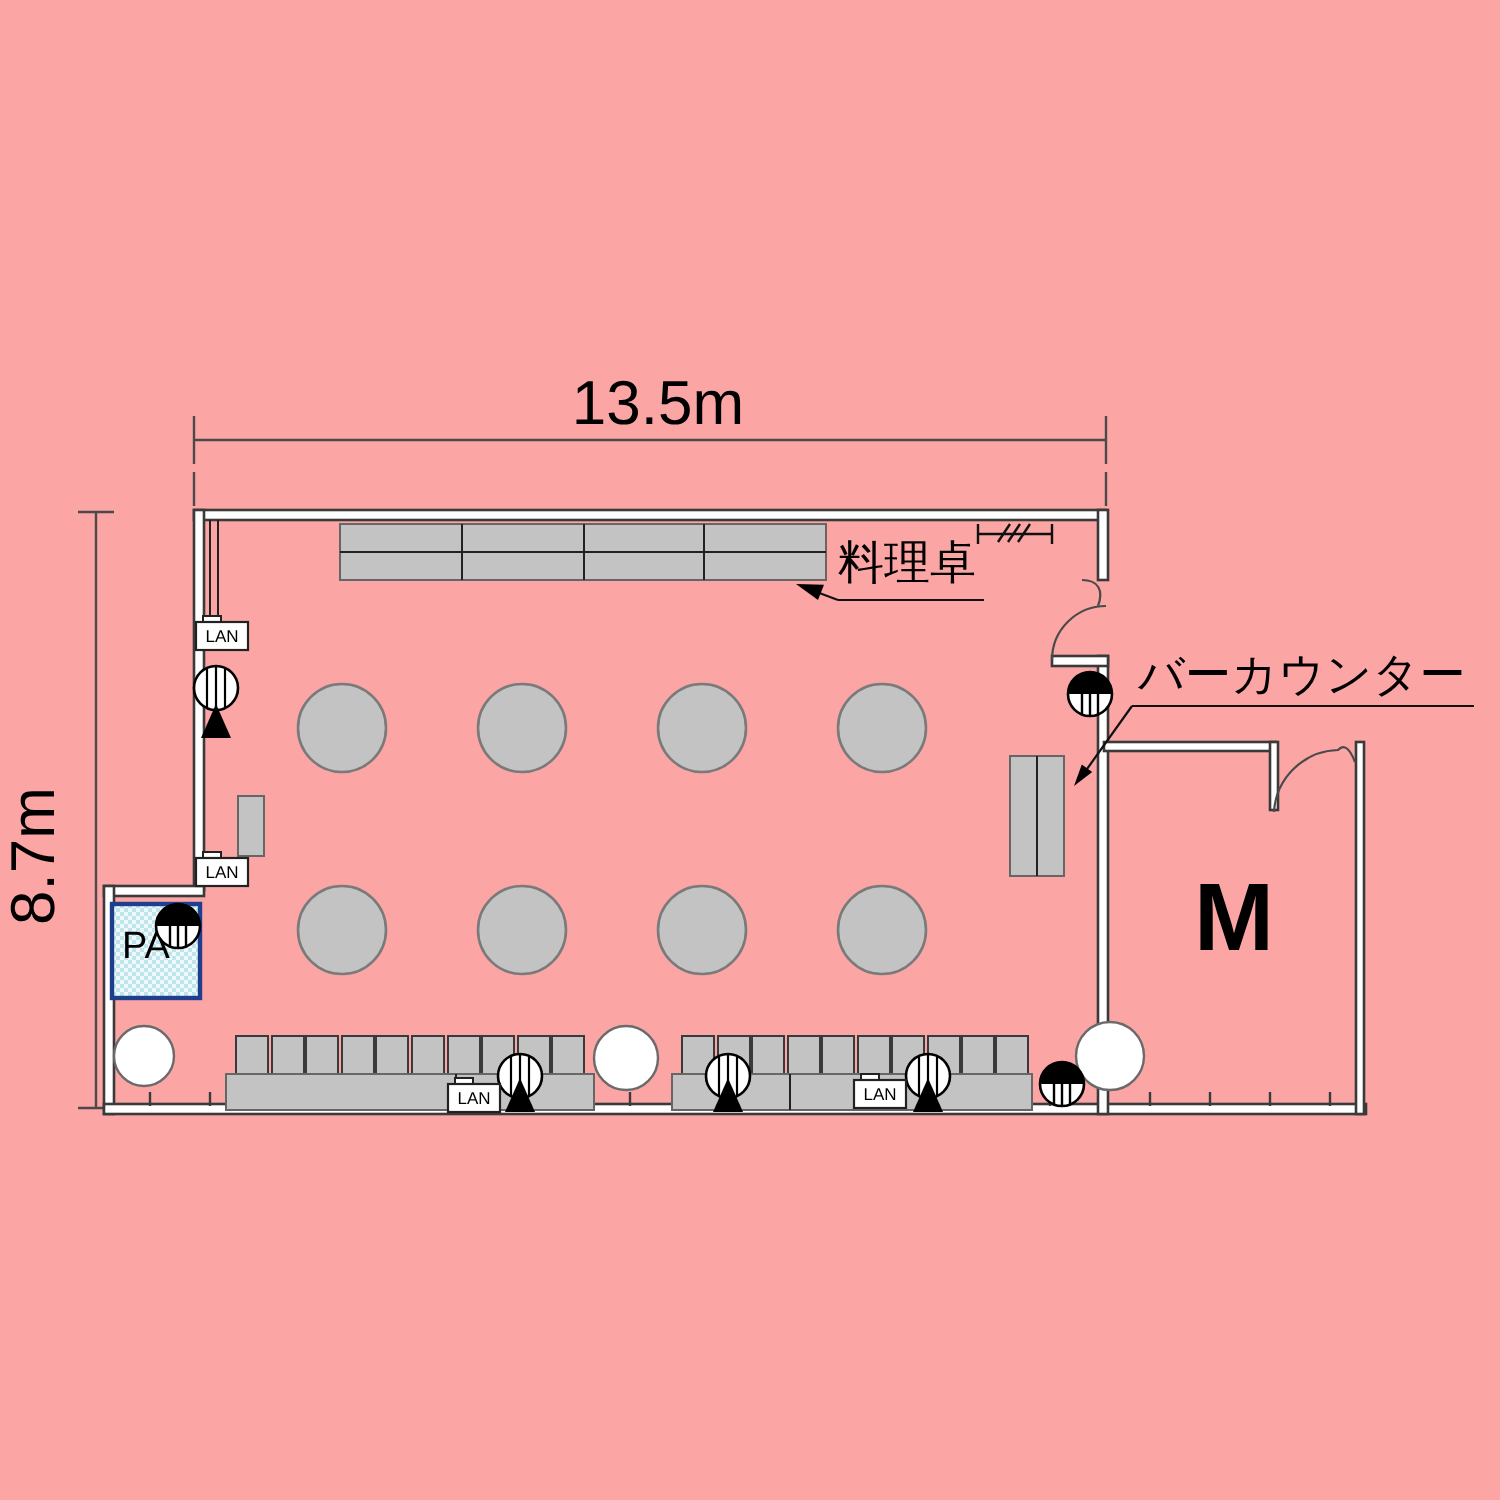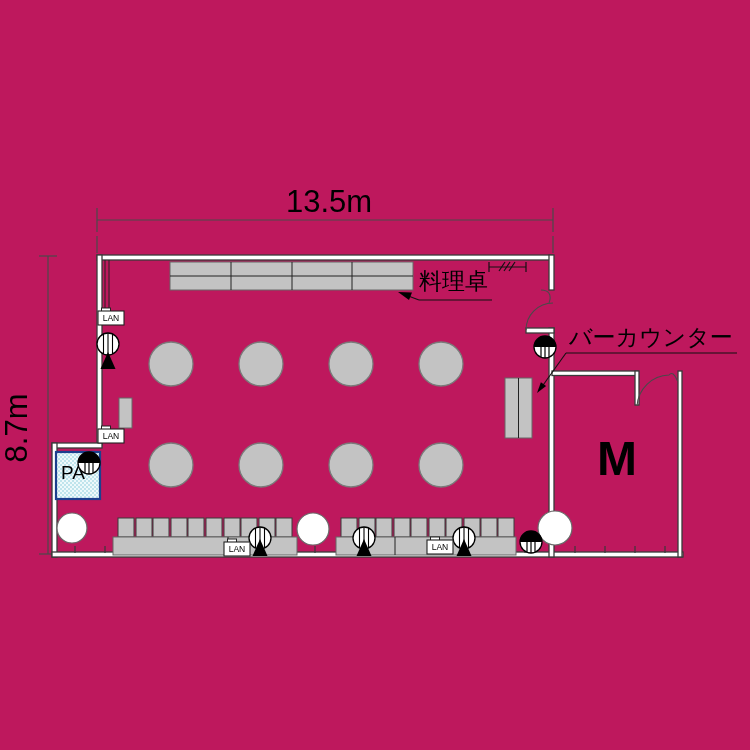--- a/index.html
+++ b/index.html
@@ -1,16 +1,16 @@
 <!DOCTYPE html>
 <html><head>
 <meta charset="utf-8">
 <style>
   html,body{margin:0;padding:0;background:#fff;}
-  .stage{width:750px;height:750px;position:relative;background:#be185d;}
+  .stage{width:750px;height:750px;position:relative;background:#fca5a5;}
   svg{display:block;}
   .t{font-family:"Liberation Sans","DejaVu Sans",sans-serif;fill:#000;}
   .dim{font-size:31px;}
   .ann{font-size:23px;}
   .m-lbl{font-size:48px;font-weight:bold;}
   .pa-lbl{font-size:19px;}
   .lan-lbl{font-size:8.5px;}
   .wall{fill:#ffffff;stroke:#3a3a3a;stroke-width:1.3;}
   .dimline{stroke:#4a4a4a;stroke-width:1.2;fill:none;}
   .furn{fill:#c3c3c3;stroke:#666;stroke-width:1;}

